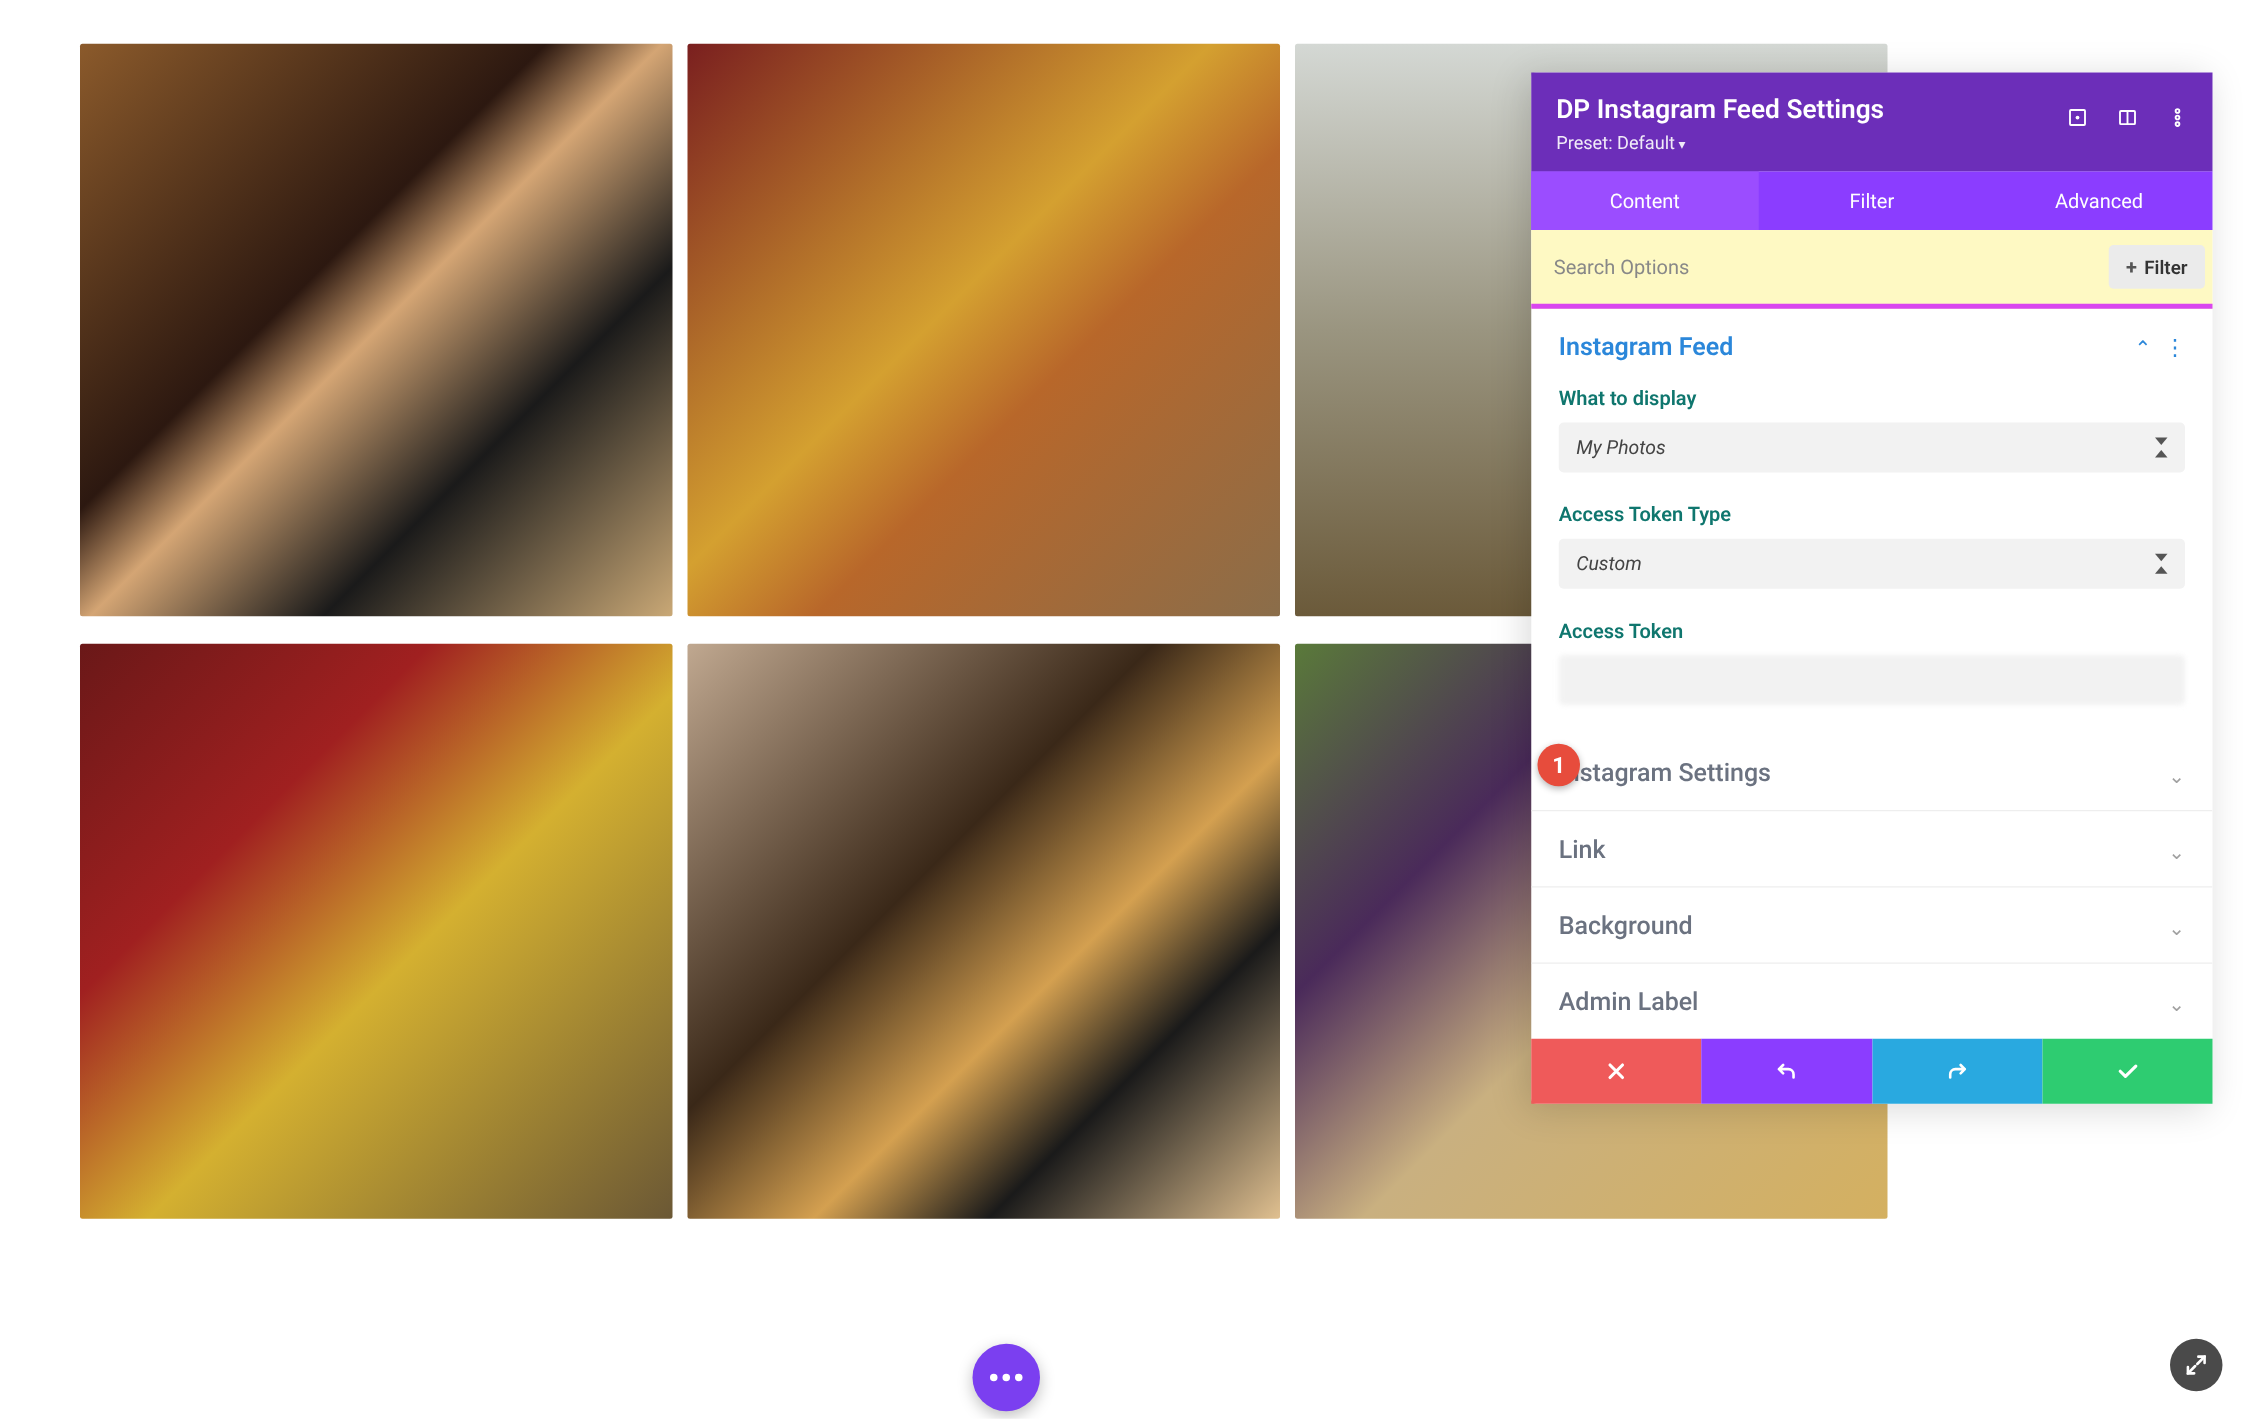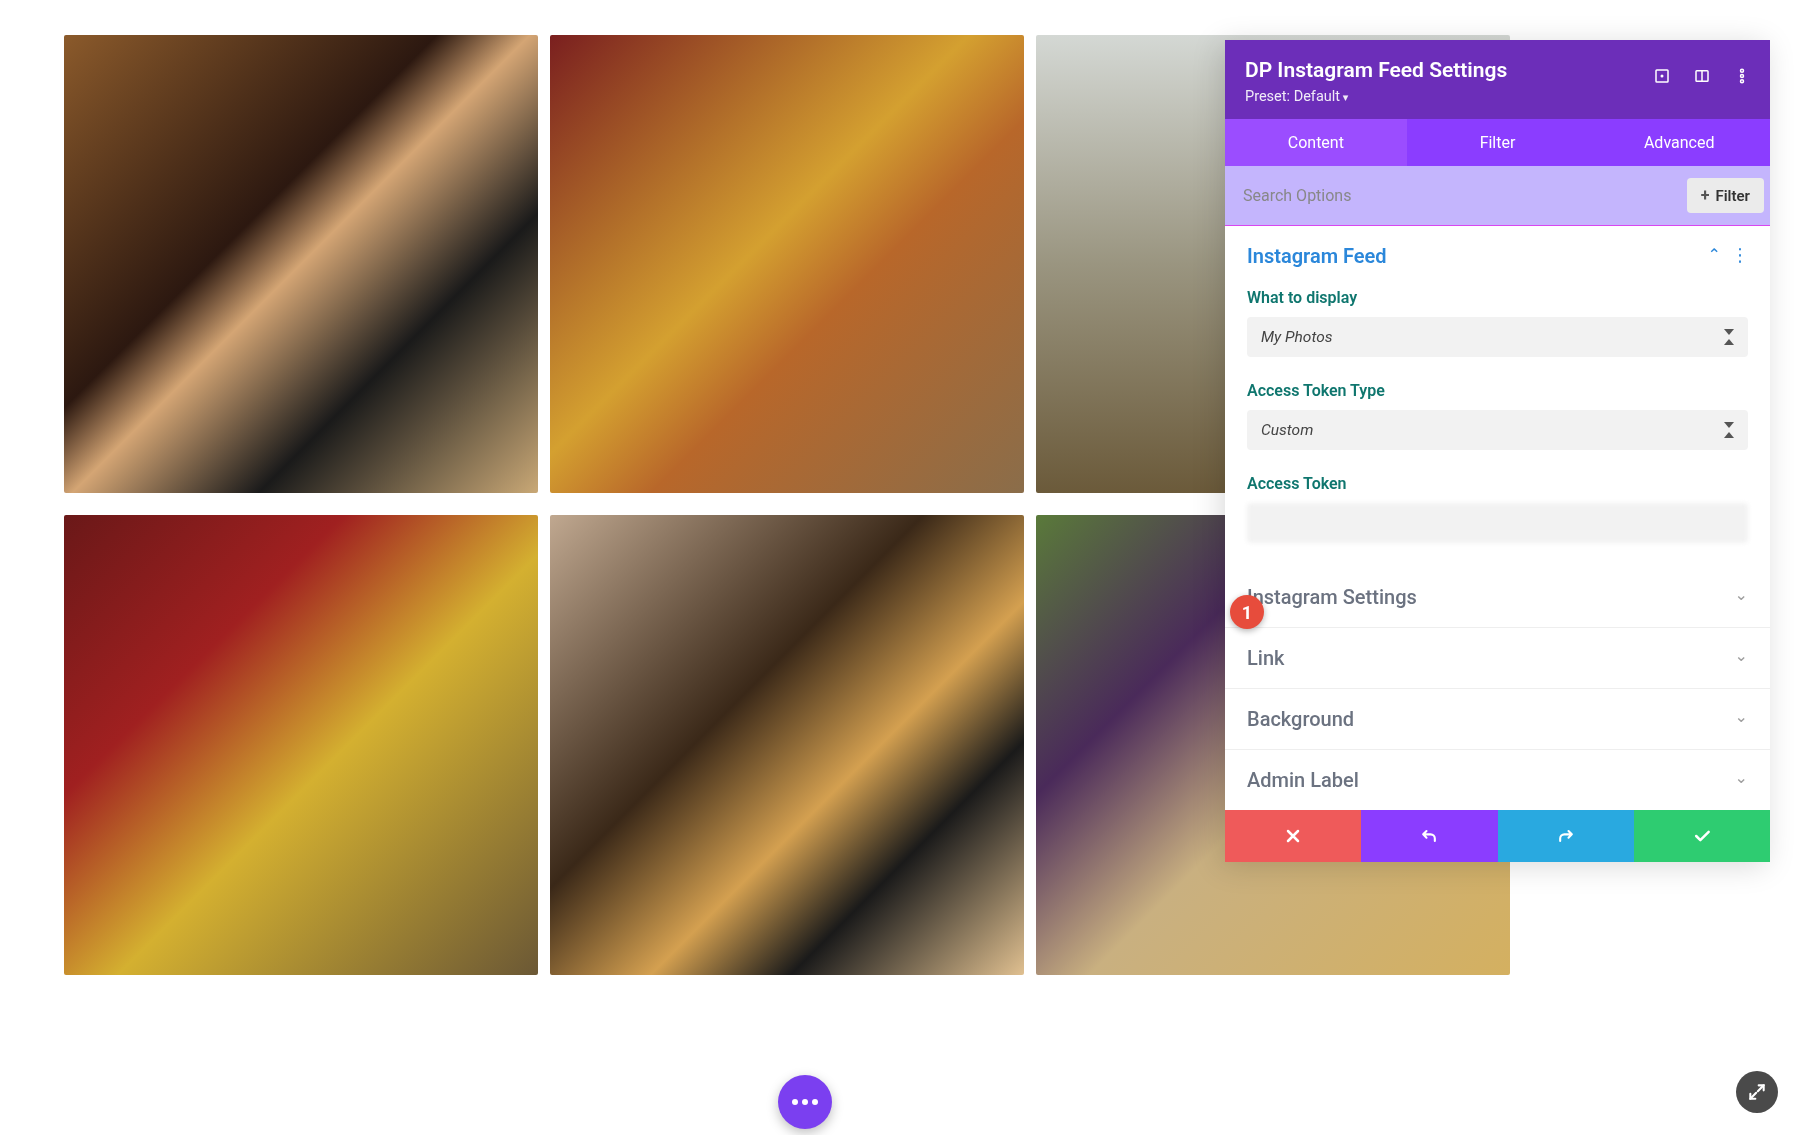--- a/index.html
+++ b/index.html
@@ -11,42 +11,42 @@
 
     
     .t1 { background: linear-gradient(135deg, #8b5a2b, #2c1810 40%, #d4a574 50%, #1a1a1a 70%, #c9a876); }
     .t2 { background: linear-gradient(135deg, #7a1f1f, #d4a030 45%, #b8672a 60%, #8a6d4a); }
     .t3 { background: linear-gradient(180deg, #d4d8d4, #9a9580 50%, #6b5a3a); }
     .t4 { background: linear-gradient(135deg, #6a1818, #a02020 30%, #d4b030 55%, #6b5835); }
     .t5 { background: linear-gradient(135deg, #c0a890, #3a2818 40%, #d4a050 60%, #1a1a1a 75%, #e0c090); }
     .t6 { background: linear-gradient(135deg, #5a7a3a, #4a2a5a 30%, #c9b080 55%, #d4b060); }
 
     
-    .panel { position: absolute; right: 30px; top: 40px; width: 545px; background: #fff; box-shadow: -4px 4px 30px rgba(0,0,0,0.15); border-radius: 4px; overflow: visible; }
+    .panel { position: absolute; right: 30px; top: 58px; width: 545px; background: #fff; box-shadow: -4px 4px 30px rgba(0,0,0,0.15); border-radius: 4px; overflow: visible; }
 
     .panel-header { background: #6c2eb9; color: #fff; padding: 18px 20px 14px; position: relative; }
     .panel-title { font-size: 21px; font-weight: 600; }
     .panel-preset { font-size: 14.5px; opacity: 0.9; margin-top: 6px; cursor: pointer; }
     .panel-preset::after { content: " ▾"; font-size: 11px; }
     .hdr-icons { position: absolute; right: 12px; top: 20px; display: flex; gap: 8px; }
     .hdr-icon { width: 32px; height: 32px; display: flex; align-items: center; justify-content: center; cursor: pointer; border-radius: 3px; }
     .hdr-icon svg { width: 18px; height: 18px; stroke: #fff; fill: none; stroke-width: 2; }
 
     .tabs { display: flex; background: #8b3dff; color: #fff; font-size: 16px; font-weight: 400; }
     .tab { flex: 1; text-align: center; padding: 14px 0; cursor: pointer; }
     .tab.active { background: #9b4dff; }
 
-    .search-row { display: flex; align-items: center; padding: 12px 6px 12px 18px; border-bottom: 1px solid #d946ef; background: #c4b5fd; }
+    .search-row { display: flex; align-items: center; padding: 12px 6px 12px 18px; border-bottom: 4px solid #d946ef; background: #fef9c3; }
     .search-input { flex: 1; border: none; background: transparent; font-size: 16px; color: #555; outline: none; }
     .search-input::placeholder { color: #888; }
     .filter-btn { display: flex; align-items: center; gap: 6px; background: #ebebeb; color: #333; border: none; padding: 8px 14px; border-radius: 4px; font-size: 15px; font-weight: 600; cursor: pointer; }
     .filter-btn .plus { font-weight: 700; font-size: 16px; color: #555; }
 
     .section { padding: 18px 22px; border-bottom: 1px solid #eee; }
-    .section-head { display: flex; align-items: flex-start; justify-content: space-between; cursor: pointer; }
+    .section-head { display: flex; align-items: flex-end; justify-content: space-between; cursor: pointer; }
     .section-title { font-size: 20px; font-weight: 500; color: #6b7280; }
     .section-title.open { color: #2b87da; font-weight: 600; }
     .chev { color: #a0a0a0; font-size: 16px; display: flex; align-items: center; gap: 10px; }
     .chev.blue { color: #2b87da; }
     .dots3 { color: #2b87da; cursor: pointer; font-size: 18px; letter-spacing: -1px; }
 
     .fieldset { padding: 20px 22px 8px; }
     .fld-label { font-size: 16px; font-weight: 600; color: #0f766e; margin-bottom: 10px; }
     .select { position: relative; background: #f2f2f2; border-radius: 4px; padding: 11px 14px; font-size: 15.5px; color: #444; margin-bottom: 24px; font-style: italic; }
     .select::after { content: ""; position: absolute; right: 14px; top: 50%; width: 0; height: 0; border-left: 5px solid transparent; border-right: 5px solid transparent; border-top: 6px solid #555; transform: translateY(-8px); }

